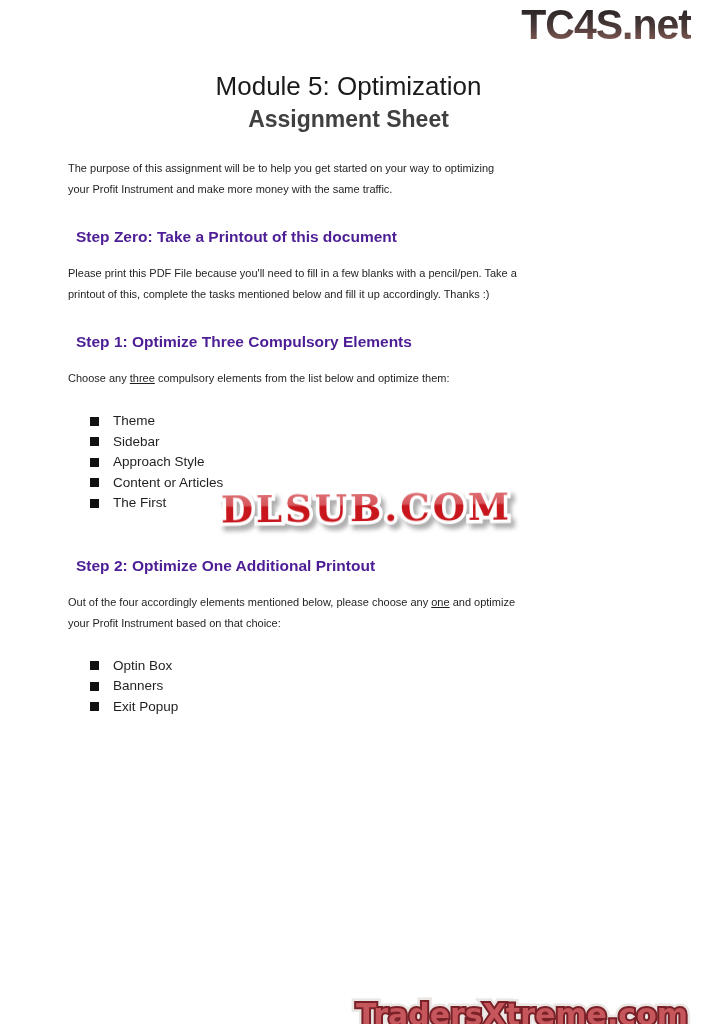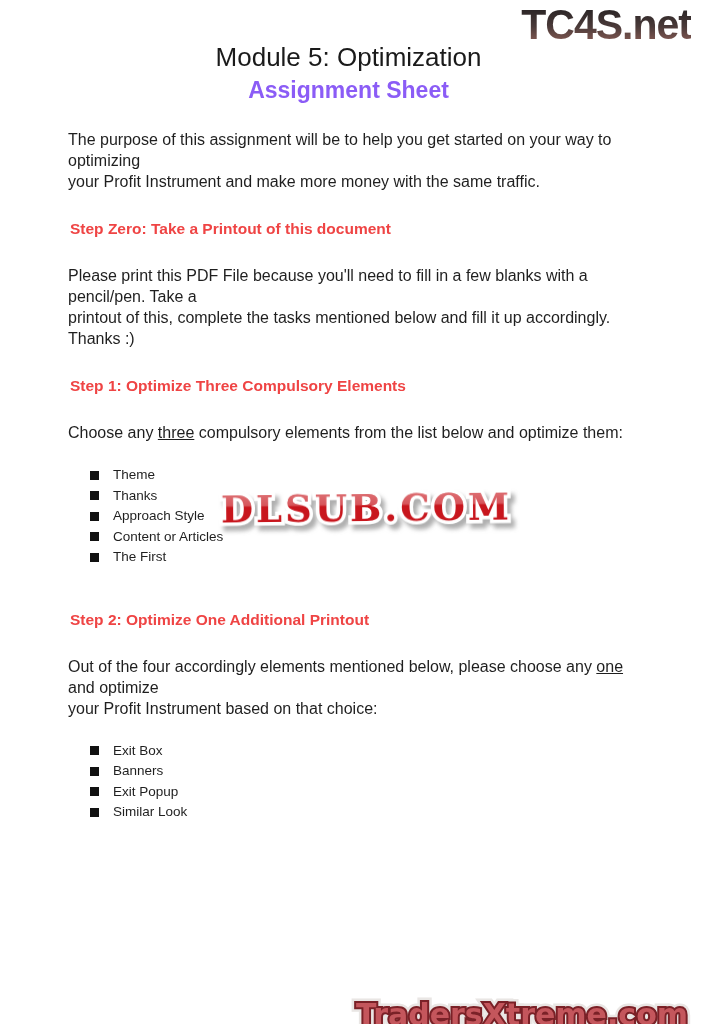--- a/index.html
+++ b/index.html
@@ -27,53 +27,53 @@
     background: linear-gradient(180deg, #262223 15%, #4a3a39 55%, #8e5f57 92%);
     -webkit-background-clip: text;
     background-clip: text;
     color: transparent;
     transform: scaleY(1.04);
   }
 
   
   .doc-title {
     margin: 0;
-    padding-top: 42px;
+    padding-top: 71px;
     text-align: center;
     font-size: 26px;
     font-weight: normal;
     line-height: 30px;
     color: #1a1a1a;
   }
   .doc-subtitle {
     margin: 4px 0 0 0;
     text-align: center;
     font-size: 23px;
     font-weight: bold;
     line-height: 28px;
-    color: #8b5cf6;
+    color: #404040;
   }
 
   
   .para {
     margin: 0;
-    font-size: 16px;
+    font-size: 11px;
     line-height: 21px;
     color: #1f1f1f;
     white-space: pre-line;
   }
   .mt-intro   { margin-top: 25px; }
   .mt-note    { margin-top: 22px; }
-  .mt-para    { margin-top: 26px; }
+  .mt-para    { margin-top: 16px; }
   .heading {
-    margin: 2px;
+    margin: 8px;
     font-size: 15.5px;
     font-weight: bold;
     line-height: 20px;
-    color: #ef4444;
+    color: #4c1d95;
   }
   .mt-h       { margin-top: 27px; }
   .mt-h2      { margin-top: 42px; }
   .uline { text-decoration: underline; }
 
   
   .blist { margin: 22px 0 0 0; padding: 0 0 0 22px; list-style: none; }
   .blist li {
     display: flex;
     align-items: center;
@@ -161,21 +161,21 @@
     <h3 class="heading mt-h">Step 1: Optimize Three Compulsory Elements</h3>
     <p class="para mt-para"><span>Choose any </span><span class="uline">three</span><span> compulsory elements from the list below and optimize them:</span></p>
 
     <ul class="blist">
       <li>
           <span class="sq"></span>
           <span>Theme</span>
         </li>
       <li>
           <span class="sq"></span>
-          <span>Thanks</span>
+          <span>Sidebar</span>
         </li>
       <li>
           <span class="sq"></span>
           <span>Approach Style</span>
         </li>
       <li>
           <span class="sq"></span>
           <span>Content or Articles</span>
         </li>
       <li>
@@ -184,33 +184,29 @@
         </li>
     </ul>
 
     <h3 class="heading mt-h2">Step 2: Optimize One Additional Printout</h3>
     <p class="para mt-para"><span>Out of the four accordingly elements mentioned below, please choose any </span><span class="uline">one</span><span> and optimize
 your Profit Instrument based on that choice:</span></p>
 
     <ul class="blist">
       <li>
           <span class="sq"></span>
-          <span>Exit Box</span>
+          <span>Optin Box</span>
         </li>
       <li>
           <span class="sq"></span>
           <span>Banners</span>
         </li>
       <li>
           <span class="sq"></span>
           <span>Exit Popup</span>
-        </li>
-      <li>
-          <span class="sq"></span>
-          <span>Similar Look</span>
         </li>
     </ul>
 
   </div>
 
   <div class="wm-center">
     <span class="layer stroke-white">DLSUB.COM</span>
     <span class="layer fill-red">DLSUB.COM</span>
     <span class="layer gloss">DLSUB.COM</span>
   </div>

